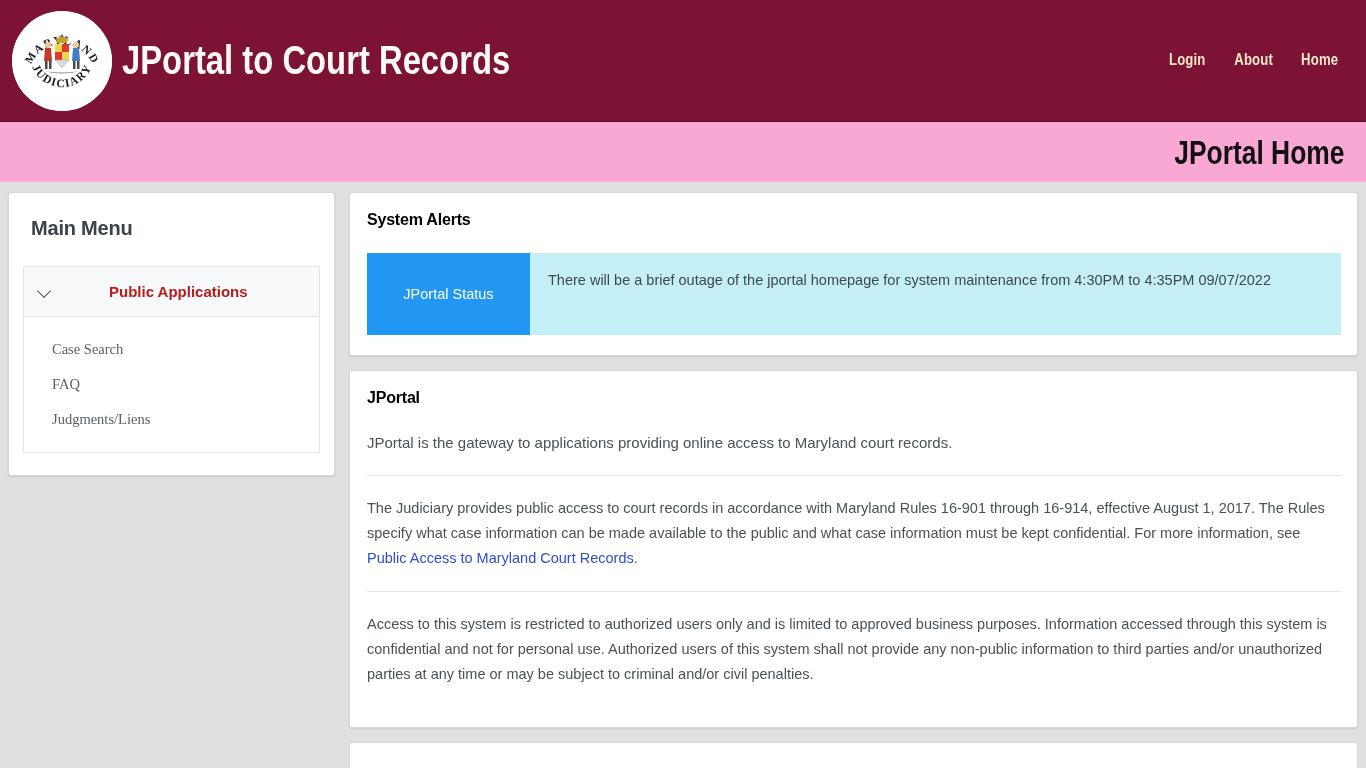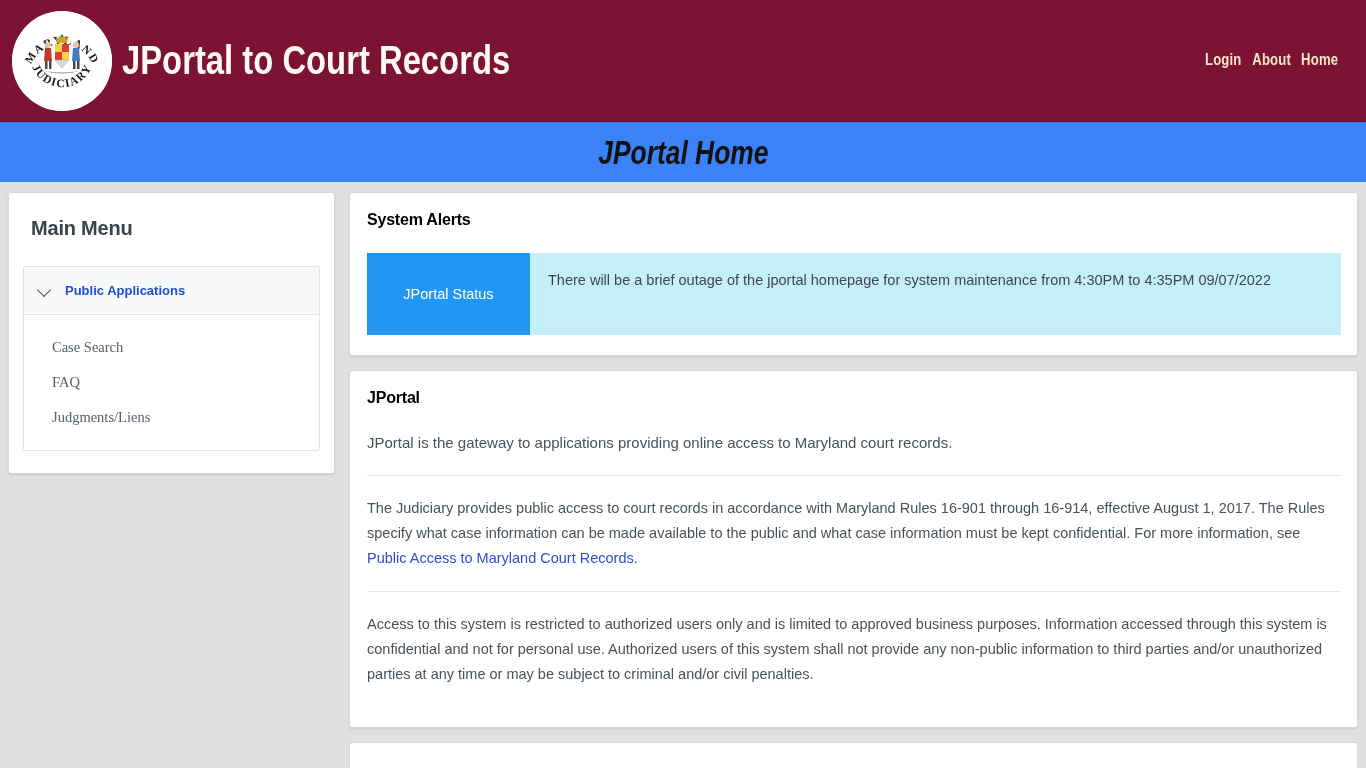--- a/index.html
+++ b/index.html
@@ -50,43 +50,42 @@
     margin-left: 10px;
     transform: scaleX(0.80);
     transform-origin: left center;
     white-space: nowrap;
   }
 
   .header-nav {
     margin-left: auto;
     display: flex;
     align-items: center;
-    gap: 2px;
+    gap: 20px;
     padding-bottom: 2px;
   }
 
   .header-nav a {
     color: #f6e7c8;
     font-size: 16px;
     font-weight: 700;
     text-decoration: none;
     transform: scaleX(0.82);
     display: inline-block;
     letter-spacing: 0.2px;
   }
 
   
   .page-banner {
     height: 61px;
-    background: #3b82f6;
-    display: flex;
-    align-items: center;
-    justify-content: center;
+    background: #f9a8d4;
+    display: flex;
+    align-items: center;
+    justify-content: flex-end;
     border-top: 1px solid #5d0f27;
-    font-style: italic;
   }
 
   .page-banner h1 {
     font-size: 33px;
     font-weight: 700;
     color: #111111;
     transform: scaleX(0.80);
     letter-spacing: 0px;
     line-height: 1;
   }
@@ -150,23 +149,24 @@
     left: 1px;
     top: 2px;
     width: 9px;
     height: 9px;
     border-right: 1.6px solid #4a5058;
     border-bottom: 1.6px solid #4a5058;
     transform: rotate(45deg);
   }
 
   .accordion-header span.label {
-    font-size: 13px;
-    font-weight: 700;
-    color: #1d4ed8;
+    font-size: 15px;
+    font-weight: 700;
+    color: #b91c1c;
+    margin-left: 44px;
   }
 
   .accordion-body {
     padding: 14px 0 16px 0;
     background: #ffffff;
   }
 
   .menu-link {
     display: block;
     font-size: 14.5px;

